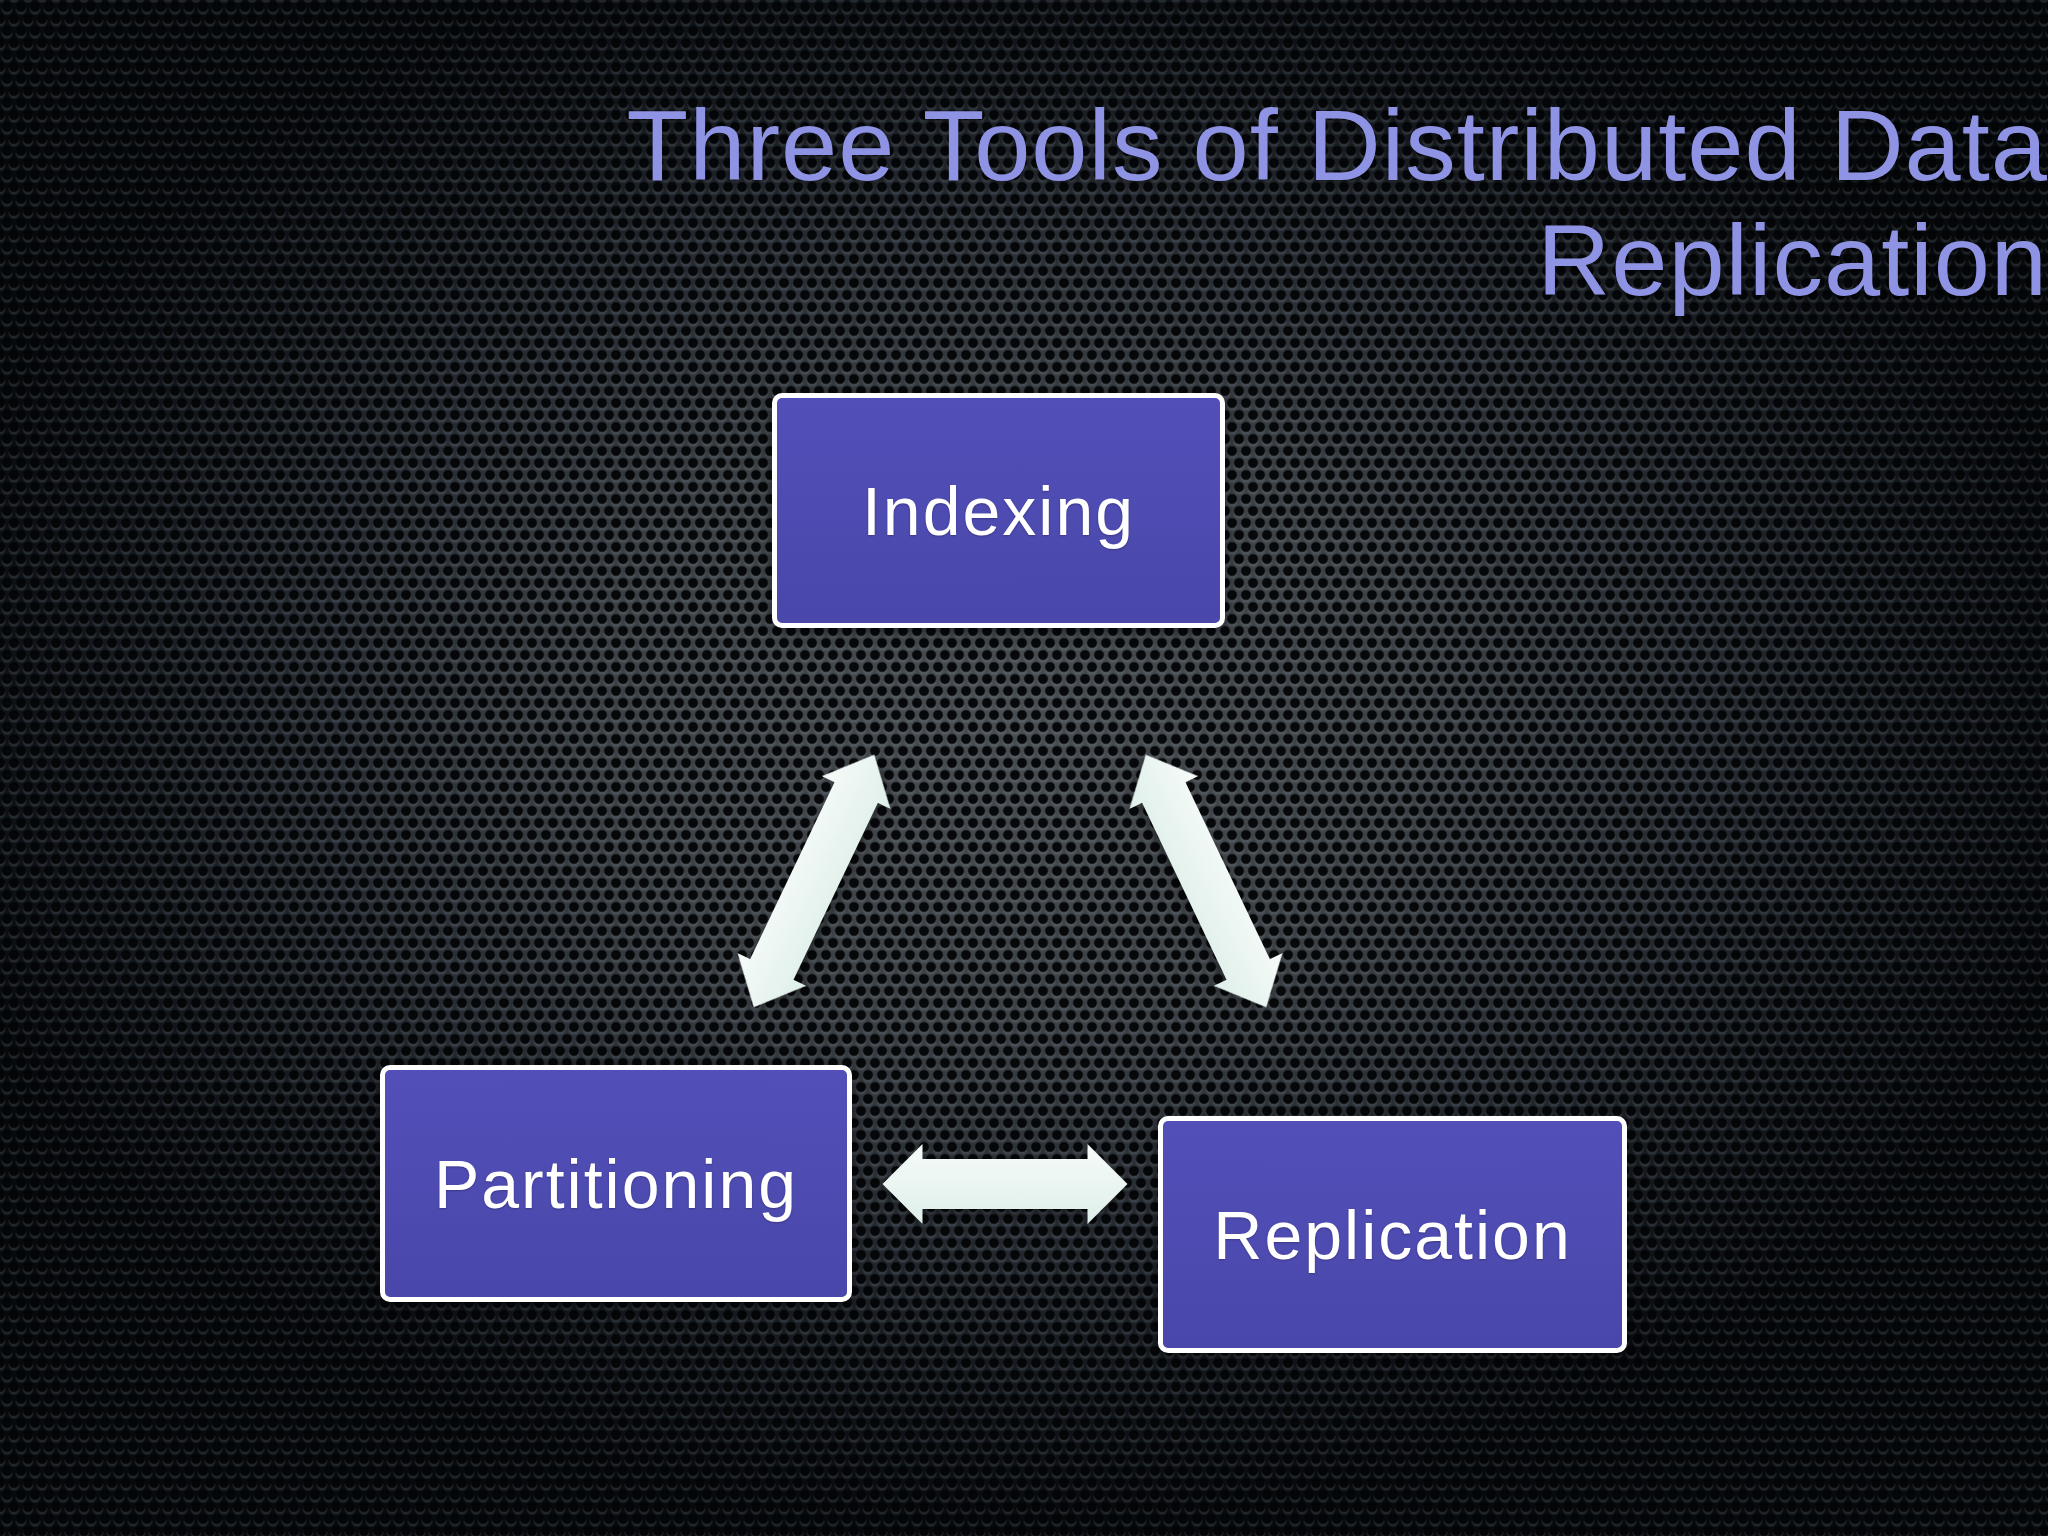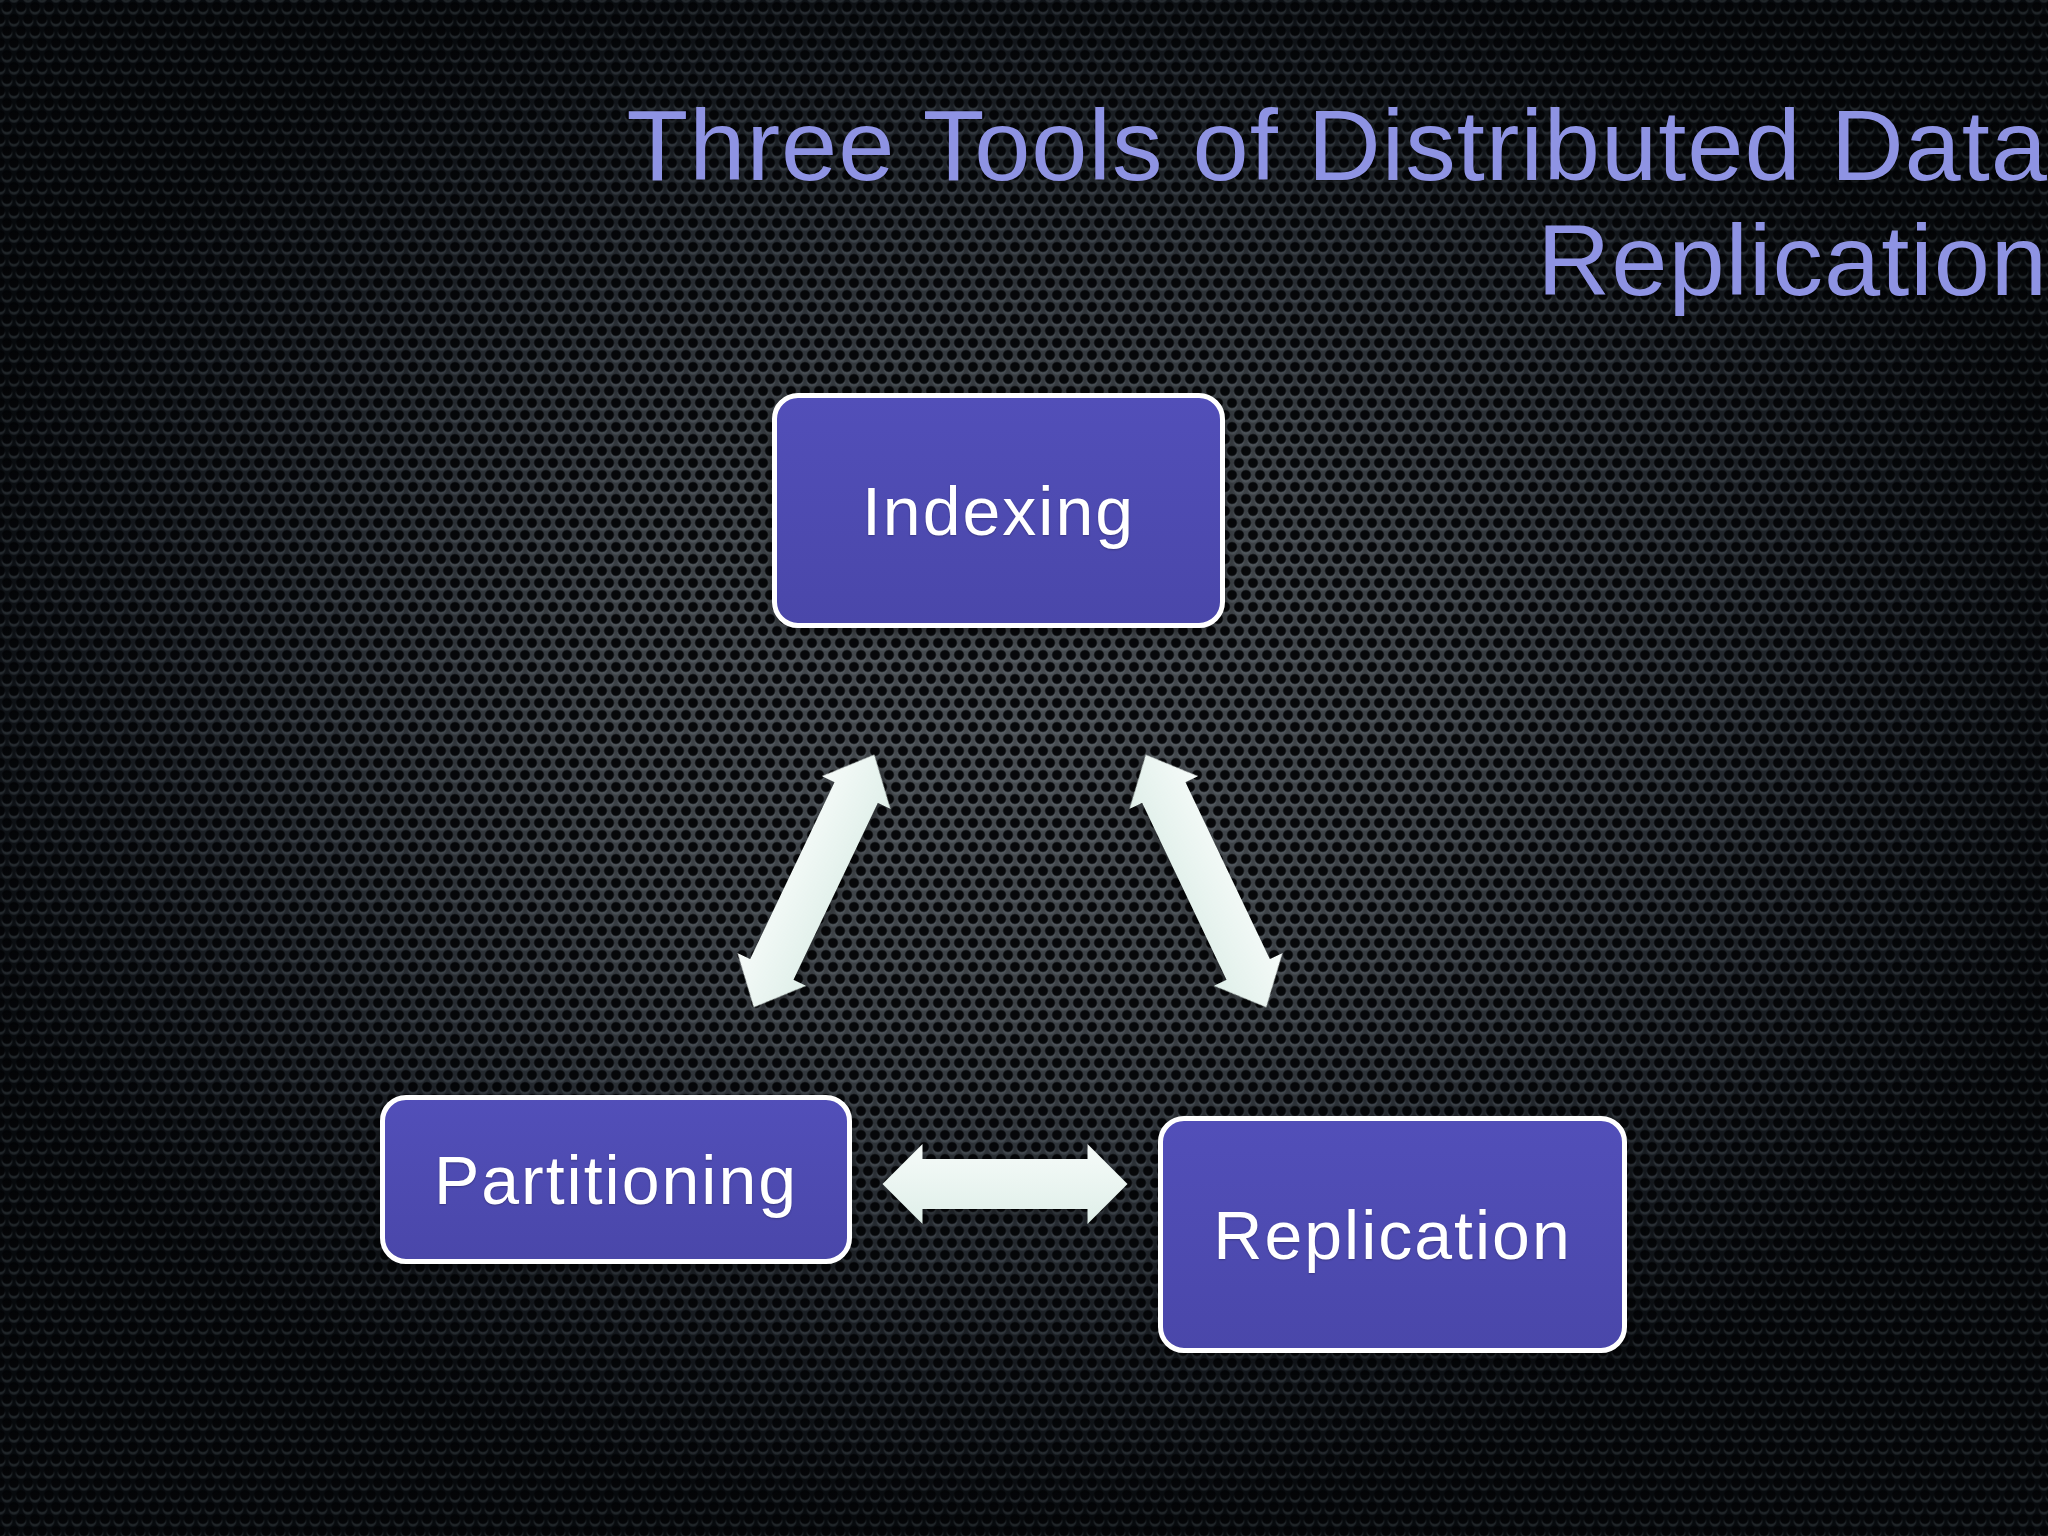--- a/index.html
+++ b/index.html
@@ -46,34 +46,34 @@
     height: 1536px;
   }
   .arrow {
     fill: url(#arrowGrad);
     filter: drop-shadow(0 4px 6px rgba(0,0,0,0.45));
   }
   .node {
     position: absolute;
     box-sizing: border-box;
     border: 5px solid #ffffff;
-    border-radius: 26px;
+    border-radius: 10px;
     background: linear-gradient(180deg, #524fb9 0%, #4a47aa 100%);
     box-shadow: 0 3px 16px rgba(0,0,0,0.5);
     display: flex;
     align-items: center;
     justify-content: center;
     color: #ffffff;
     font-size: 68px;
     font-weight: 300;
     letter-spacing: 2px;
     text-shadow: 0 1px 2px rgba(0,0,0,0.25);
   }
   .node-indexing     { left: 772px;  top: 393px;  width: 453px; height: 235px; }
-  .node-partitioning { left: 380px;  top: 1095px; width: 472px; height: 169px; }
+  .node-partitioning { left: 380px;  top: 1065px; width: 472px; height: 237px; }
   .node-replication  { left: 1158px; top: 1116px; width: 469px; height: 237px; }
 </style>
 </head>
 <body>
 
 <div class="slide">
 
   <div class="title">
     <div>Three Tools of Distributed Data</div>
     <div>Replication</div>

